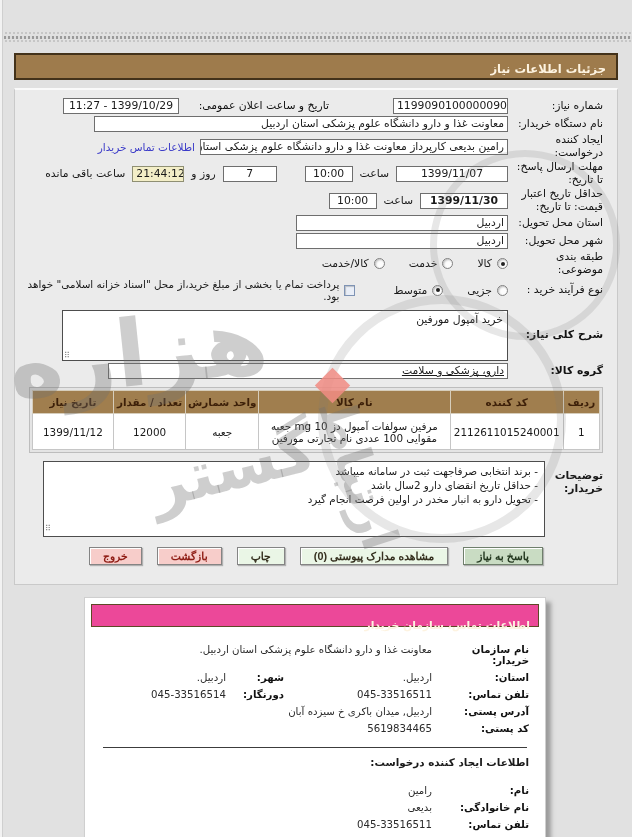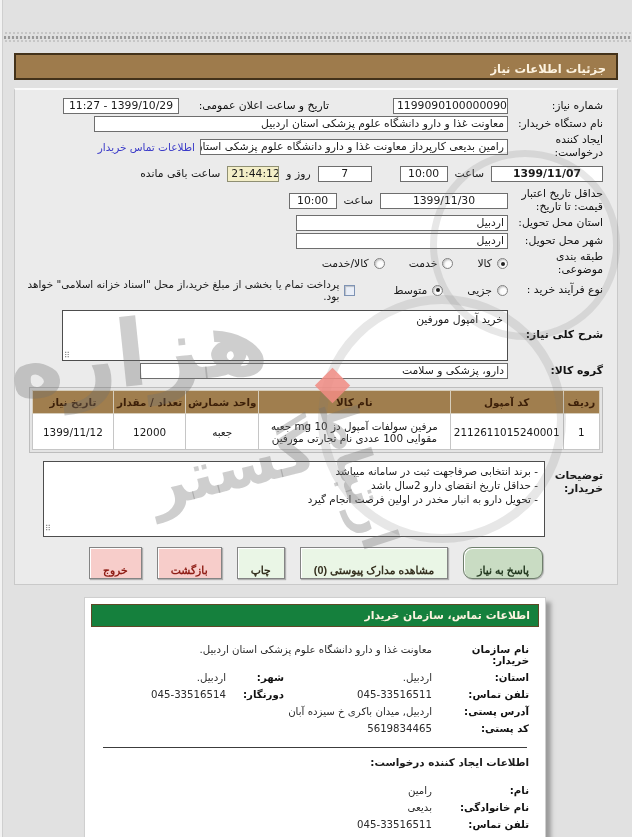--- a/index.html
+++ b/index.html
@@ -56,31 +56,31 @@
     font-size:10.4px; font-weight:bold; }
   td { background:#fff; border:1px solid #c6c6c6; height:36px; text-align:center;
     font-size:10.4px; padding:1px 2px; }
 
   .notes-row { display:flex; align-items:flex-start; margin:8px 14px 0 28px; }
   .notes-label { flex:0 0 58px; font-weight:bold; font-size:10.8px; line-height:13px; padding-top:8px; }
   .notes-box { position:relative; flex:1; height:76px; background:#fff; border:1px solid #4d4d4d;
     padding:2px 6px; font-size:10.4px; line-height:14px; overflow:hidden; }
 
   .btnrow { display:flex; justify-content:center; gap:15px; margin-top:10px; }
-  .btn { height:18px; line-height:15px; padding:15px 13px; border:1px solid #848484;
+  .btn { height:18px; line-height:15px; padding:0 13px; border:1px solid #848484;
     font-size:10.8px; font-weight:bold; box-shadow: inset 1px 1px 0 #ffffff, 1px 1px 1px rgba(0,0,0,.25);
     cursor:pointer; white-space:nowrap; }
-  .btn.primary { background:#c9dcc3; color:#23381f; border-color:#6f7f6c;border-radius:9px; }
+  .btn.primary { background:#c9dcc3; color:#23381f; border-color:#6f7f6c; }
   .btn.green { background:#eaf6e6; color:#35301f; }
   .btn.pink { background:#f7cdca; color:#8f1d15; }
 
   .contact { position:absolute; top:597px; left:84px; width:462px; height:400px; background:#ffffff;
     border:1px solid #cfcfcf; box-shadow: 5px 5px 4px rgba(90,90,90,.5); padding:6px 6px 0; }
-  .ctitle { height:23px; background:#15803d; border:1px solid #5e4826; color:#fdf3e0;
-    font-weight:bold; font-size:10.8px; line-height:21px; padding:0 8px; }
+  .ctitle { height:23px; background:#ec4899; border:1px solid #5e4826; color:#fdf3e0;
+    font-weight:bold; font-size:10.8px; line-height:21px; padding:10px 8px; }
   .crow { display:flex; align-items:flex-start; margin:0 10px; padding:3px 0; font-size:10.2px; }
   .clabel { flex:0 0 97px; font-weight:bold; color:#111; }
   .cval { color:#2a2a2a; }
   .cval.w { flex:0 0 148px; }
   .clabel2 { flex:0 0 58px; font-weight:bold; color:#111; }
   .chr { border:0; border-top:1px solid #3c3c3c; margin:10px 12px 8px; }
   .cheading { margin:2px 10px 8px; font-weight:bold; font-size:10.4px; }
 
   
   #wm { position:absolute; inset:0; pointer-events:none; z-index:40; }
@@ -115,32 +115,33 @@
       <div class="input" style="width:414px;">معاونت غذا و دارو دانشگاه علوم پزشکی استان اردبیل</div>
     </div>
 
     <div class="frow">
       <span class="flabel">ایجاد کننده درخواست:</span>
       <div class="input" style="width:308px;">رامین بدیعی کارپرداز معاونت غذا و دارو دانشگاه علوم پزشکی استان اردبیل</div>
       <span class="link">اطلاعات تماس خریدار</span>
     </div>
 
     <div class="frow" style="min-height:27px;">
-      <div class="input ltr ctr" style="width:112px;font-weight:bold;">1399/11/07</div>
+      <span class="flabel">مهلت ارسال پاسخ: تا تاریخ:</span>
+      <div class="input ltr ctr" style="width:112px;">1399/11/07</div>
       <span class="mini-label">ساعت</span>
       <div class="input ltr ctr" style="width:48px;">10:00</div>
       <div class="input ltr ctr" style="width:54px; margin-right:28px;">7</div>
       <span class="mini-label">روز و</span>
       <div class="input ltr ctr yellow" style="width:52px;">21:44:12</div>
       <span class="mini-label">ساعت باقی مانده</span>
     </div>
 
     <div class="frow" style="min-height:27px;">
       <span class="flabel">حداقل تاریخ اعتبار قیمت: تا تاریخ:</span>
-      <div class="input ltr ctr" style="width:128px;">1399/11/30</div>
+      <div class="input ltr ctr" style="width:88px;font-weight:bold;">1399/11/30</div>
       <span class="mini-label">ساعت</span>
       <div class="input ltr ctr" style="width:48px;">10:00</div>
     </div>
 
     <div class="frow">
       <span class="flabel">استان محل تحویل:</span>
       <div class="input" style="width:212px;">اردبیل</div>
     </div>
 
     <div class="frow">
@@ -172,37 +173,37 @@
       <span class="flabel bold">شرح کلی نیاز:</span>
       <div class="textarea">
         <span>خرید آمپول مورفین</span>
         <span class="grip">⠿</span>
       </div>
     </div>
 
 
     <div class="frow">
       <span class="flabel bold">گروه کالا:</span>
-      <div class="input" style="width:368px;">دارو، پزشکی و سلامت</div>
+      <div class="input" style="width:400px;text-decoration:underline;">دارو، پزشکی و سلامت</div>
     </div>
 
     <div class="table-wrap">
       <table>
         <colgroup>
           <col style="width:36px">
             <col style="width:112px">
             <col style="width:190px">
           <col style="width:72px">
             <col style="width:72px">
             <col style="width:80px">
         </colgroup>
         <thead>
           <tr>
             <th>ردیف</th>
-            <th>کد آمپول</th>
+            <th>کد کننده</th>
             <th>نام کالا</th>
             <th>واحد شمارش</th>
             <th>تعداد / مقدار</th>
             <th>تاریخ نیاز</th>
           </tr>
         </thead>
         <tbody>
           <tr>
             <td>1</td>
             <td class="ltr">2112611015240001</td>

